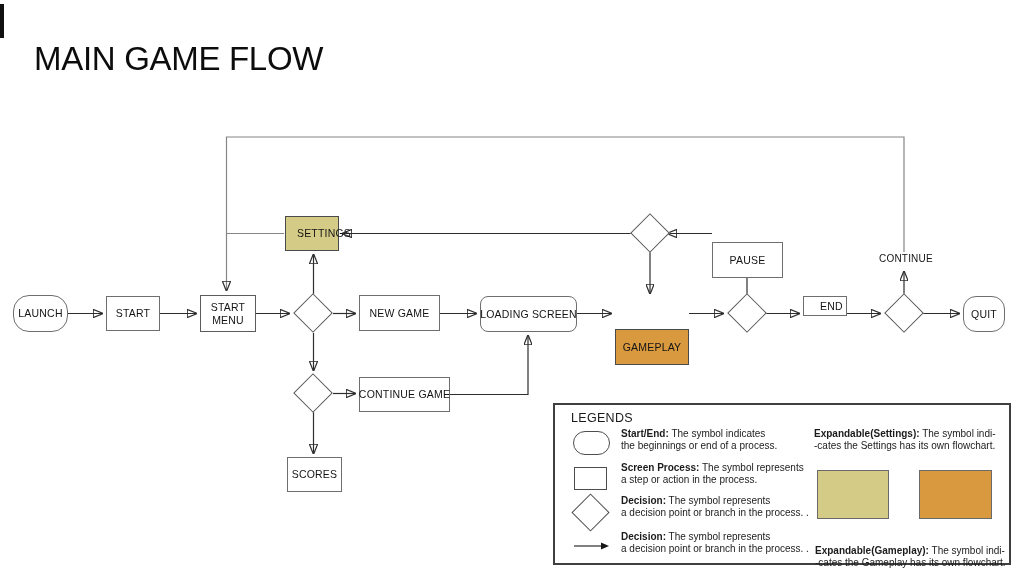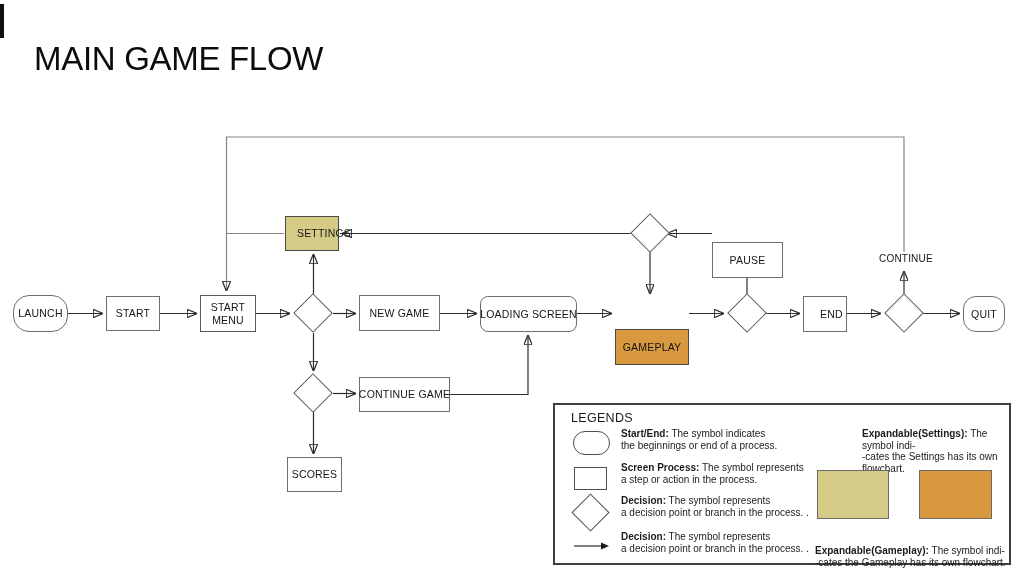--- a/index.html
+++ b/index.html
@@ -23,21 +23,21 @@
     text-align:center;white-space:nowrap;line-height:1.15;
   }
   .stadium{border-radius:15px;}
   .wrap{white-space:normal;}
   .n-launch{left:13px;top:295px;width:55px;height:37px;border-radius:16px;}
   .n-start{left:106px;top:296px;width:54px;height:35px;}
   .n-startmenu{left:200px;top:295px;width:56px;height:37px;border-color:#5c5c5c;}
   .n-newgame{left:359px;top:295px;width:81px;height:36px;}
   .n-loading{left:480px;top:296px;width:97px;height:36px;border-radius:8px;}
   .n-gameplay{left:615px;top:297px;width:74px;height:36px;background:#d9993f;border-color:#4a4a4a;margin-top:32px;}
-  .n-end{left:803px;top:296px;width:44px;height:36px;padding-left:13px;}
+  .n-end{left:803px;top:296px;width:44px;height:20px;padding-left:13px;}
   .n-quit{left:963px;top:296px;width:42px;height:36px;border-radius:13px;}
   .n-settings{left:285px;top:216px;width:54px;height:35px;background:#d4cb87;border-color:#4a4a4a;padding-left:24px;}
   .n-pause{left:712px;top:216px;width:71px;height:36px;margin-top:26px;}
   .n-continuegame{left:359px;top:377px;width:91px;height:35px;}
   .n-scores{left:287px;top:457px;width:55px;height:35px;}
   .diamond{
     position:absolute;z-index:2;box-sizing:border-box;width:28px;height:28px;
     background:#ffffff;border:1px solid #555555;transform:rotate(45deg);
   }
   .d-a{left:299px;top:299px;}
@@ -54,21 +54,21 @@
     position:absolute;left:553px;top:403px;width:458px;height:162px;z-index:2;
     box-sizing:border-box;border:2px solid #3f3f3f;background:#ffffff;
   }
   .legend-title{position:absolute;left:16px;top:6px;font-size:12.5px;font-weight:400;letter-spacing:0.3px;}
   .lg-text{position:absolute;font-size:10px;line-height:11.5px;color:#1b1b1b;}
   .lg-text .b{font-weight:700;}
   .t0{left:66px;top:23px;}
   .t1{left:66px;top:57px;}
   .t2{left:66px;top:90px;}
   .t3{left:66px;top:126px;}
-  .tr0{left:259px;top:23px;margin-left:48px;}
+  .tr0{left:259px;top:23px;}
   .tr1{left:260px;top:111px;margin-top:29px;}
   .lg-sym{position:absolute;box-sizing:border-box;background:#fff;border:1.2px solid #4d4d4d;}
   .s-ellipse{left:18px;top:26px;width:37px;height:24px;border-radius:12px;}
   .s-square{left:19px;top:62px;width:33px;height:23px;}
   .s-diamond{left:22px;top:94px;width:27px;height:27px;transform:rotate(45deg);}
   .s-arrow{position:absolute;left:18px;top:135px;}
   .swatch{position:absolute;box-sizing:border-box;border:1px solid #6a6a6a;}
   .sw-settings{left:262px;top:65px;width:72px;height:49px;background:#d4cb87;}
   .sw-gameplay{left:364px;top:65px;width:73px;height:49px;background:#d9993f;}
 </style>

